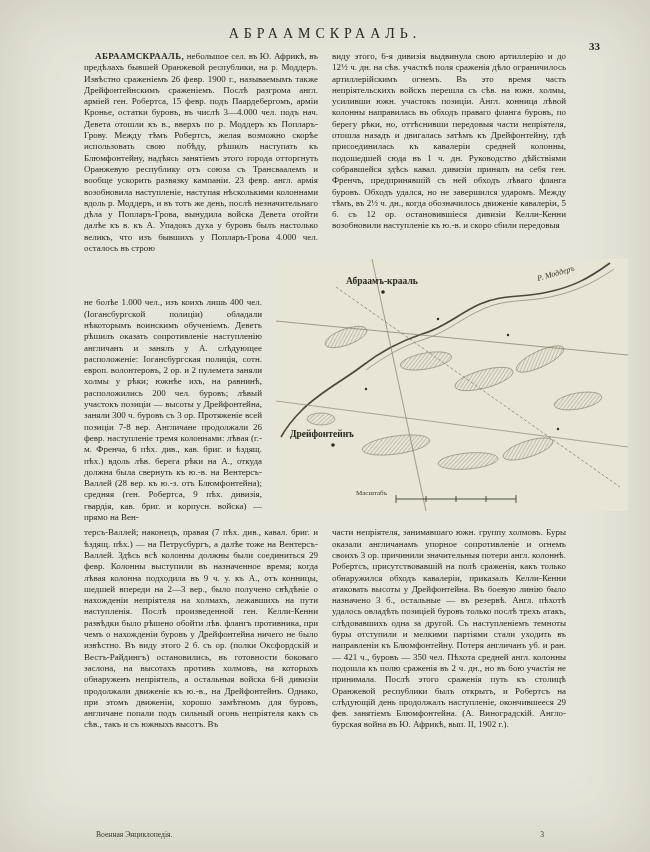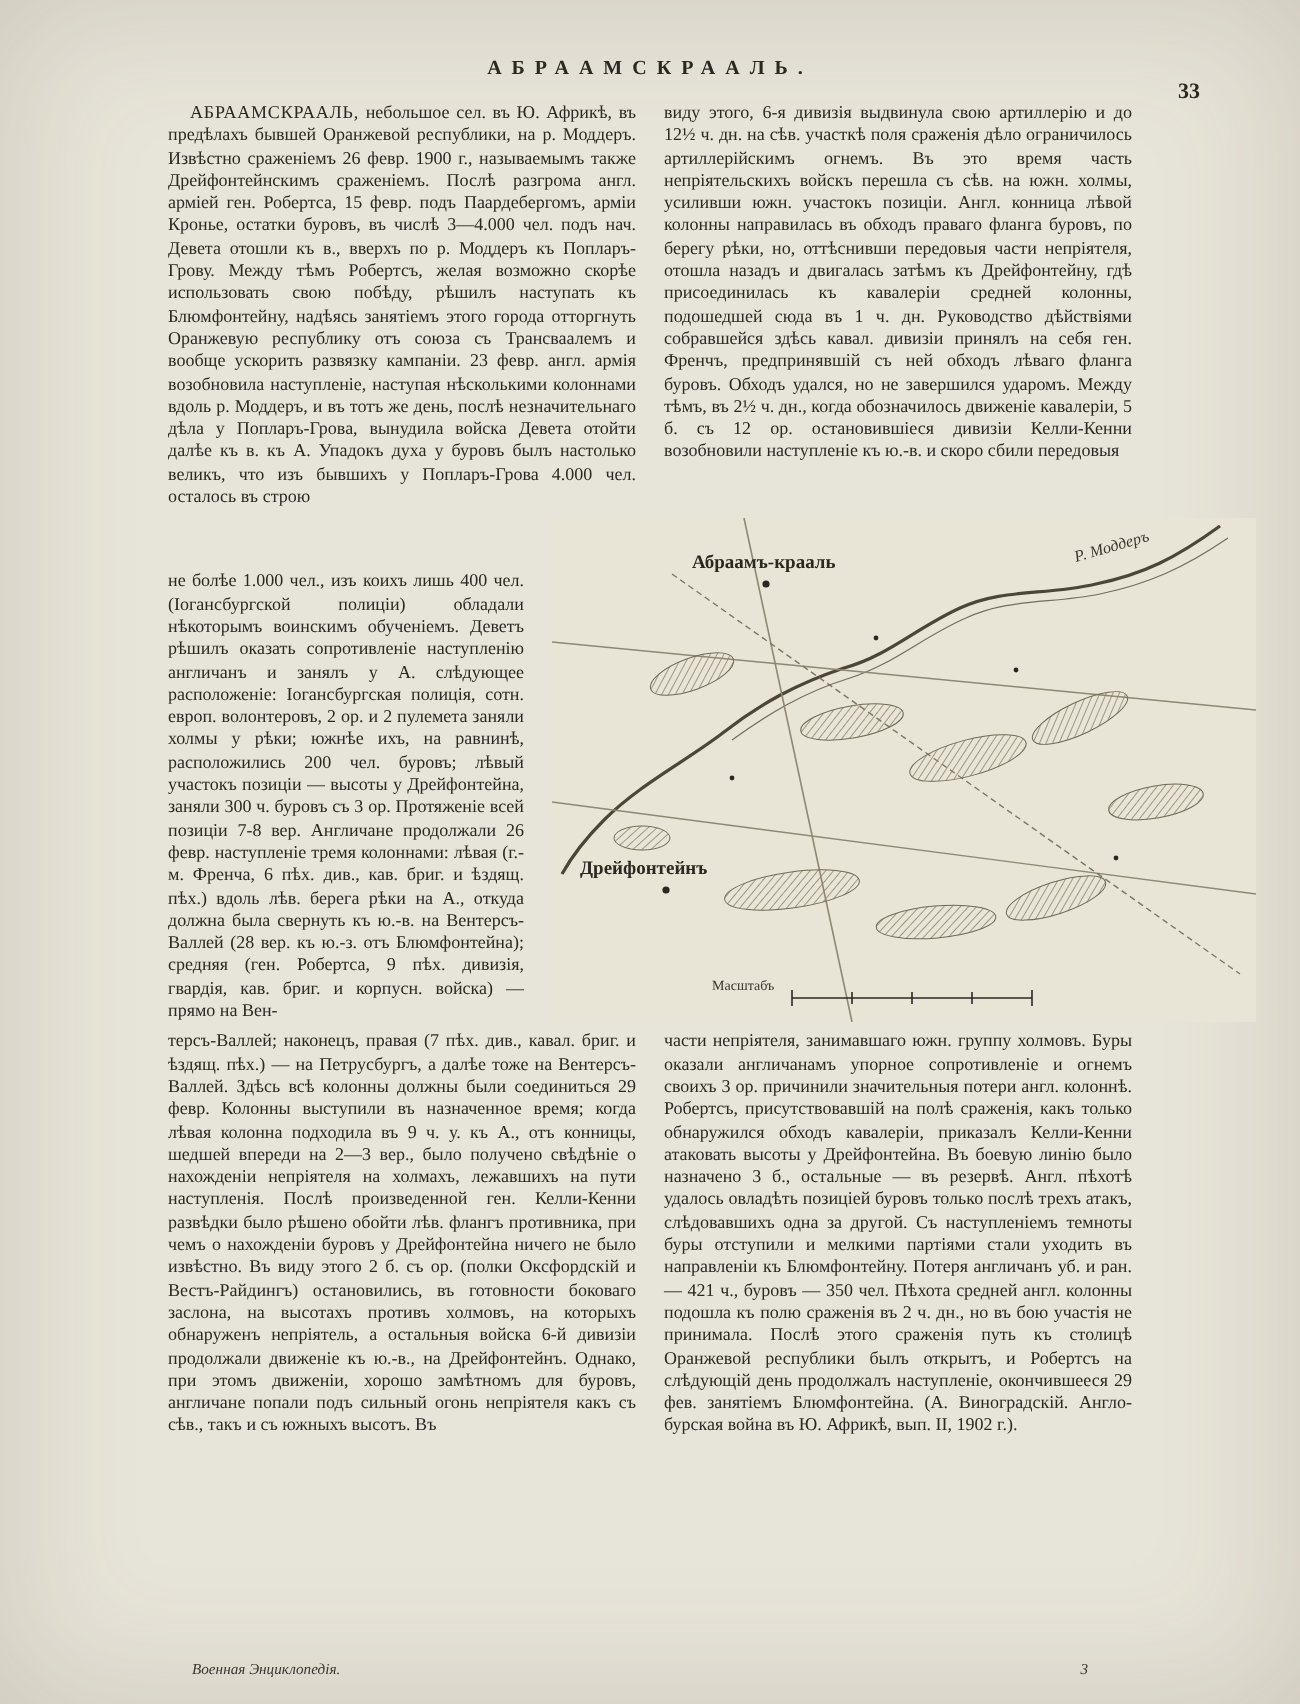--- a/index.html
+++ b/index.html
@@ -4,35 +4,35 @@
 <style>
   html,body{margin:0;padding:0;background:#b9b5aa;}
   .page{
     width:650px;height:852px;box-sizing:border-box;position:relative;
     margin:0 auto;background:#e7e4d9;color:#2b2822;overflow:hidden;
     padding:24px 84px 0 84px;
     font-family:"Liberation Serif","DejaVu Serif",serif;
     box-shadow:inset 0 0 70px rgba(90,80,55,.18);
   }
   .running-head{position:relative;text-align:center;margin-bottom:13px;height:14px;}
-  .head-title{font-weight:bold;font-size:10px;letter-spacing:5px;}
+  .head-title{font-weight:normal;font-size:14px;letter-spacing:5px;}
   .page-num{position:absolute;right:-34px;top:16px;font-size:11px;font-weight:bold;letter-spacing:0;}
   .row{display:flex;gap:14px;}
   .row p{margin:0;font-size:9px;line-height:11.3px;text-align:justify;}
   .col{flex:1 1 0;}
   .lead-par{text-indent:11px;}
-  .lead{font-weight:normal;letter-spacing:.4px;}
+  .lead{font-weight:bold;letter-spacing:.4px;}
   .row-map{margin:5px 0 4px;align-items:flex-end;}
   .narrow{flex:0 0 178px;width:178px;}
-  .map-figure{flex:0 0 352px;margin:0 -58px 0 0;}
+  .map-figure{flex:0 0 352px;margin:0 -58px 12px 0;}
   .map-figure svg{display:block;width:352px;height:252px;}
   .map-figure figcaption{text-align:center;font-size:8.6px;margin-top:4px;color:#2b2822;}
   .foot{position:absolute;left:84px;right:84px;bottom:13px;display:flex;
         justify-content:space-between;font-size:7.6px;color:#3a362d;
-        padding:0 22px 0 12px;font-style:italic;}
+        padding:0 22px 0 12px;}
   .map-label-bold{font-family:"Liberation Serif",serif;font-weight:bold;font-size:9.5px;fill:#2b2822;}
   .map-label-it{font-family:"Liberation Serif",serif;font-style:italic;font-size:8px;fill:#3a352a;}
   .map-label-sm{font-family:"Liberation Serif",serif;font-size:7px;fill:#3a352a;}
 </style>
 </head>
 <body>
 
 <div class="page">
 
   <header class="running-head">

